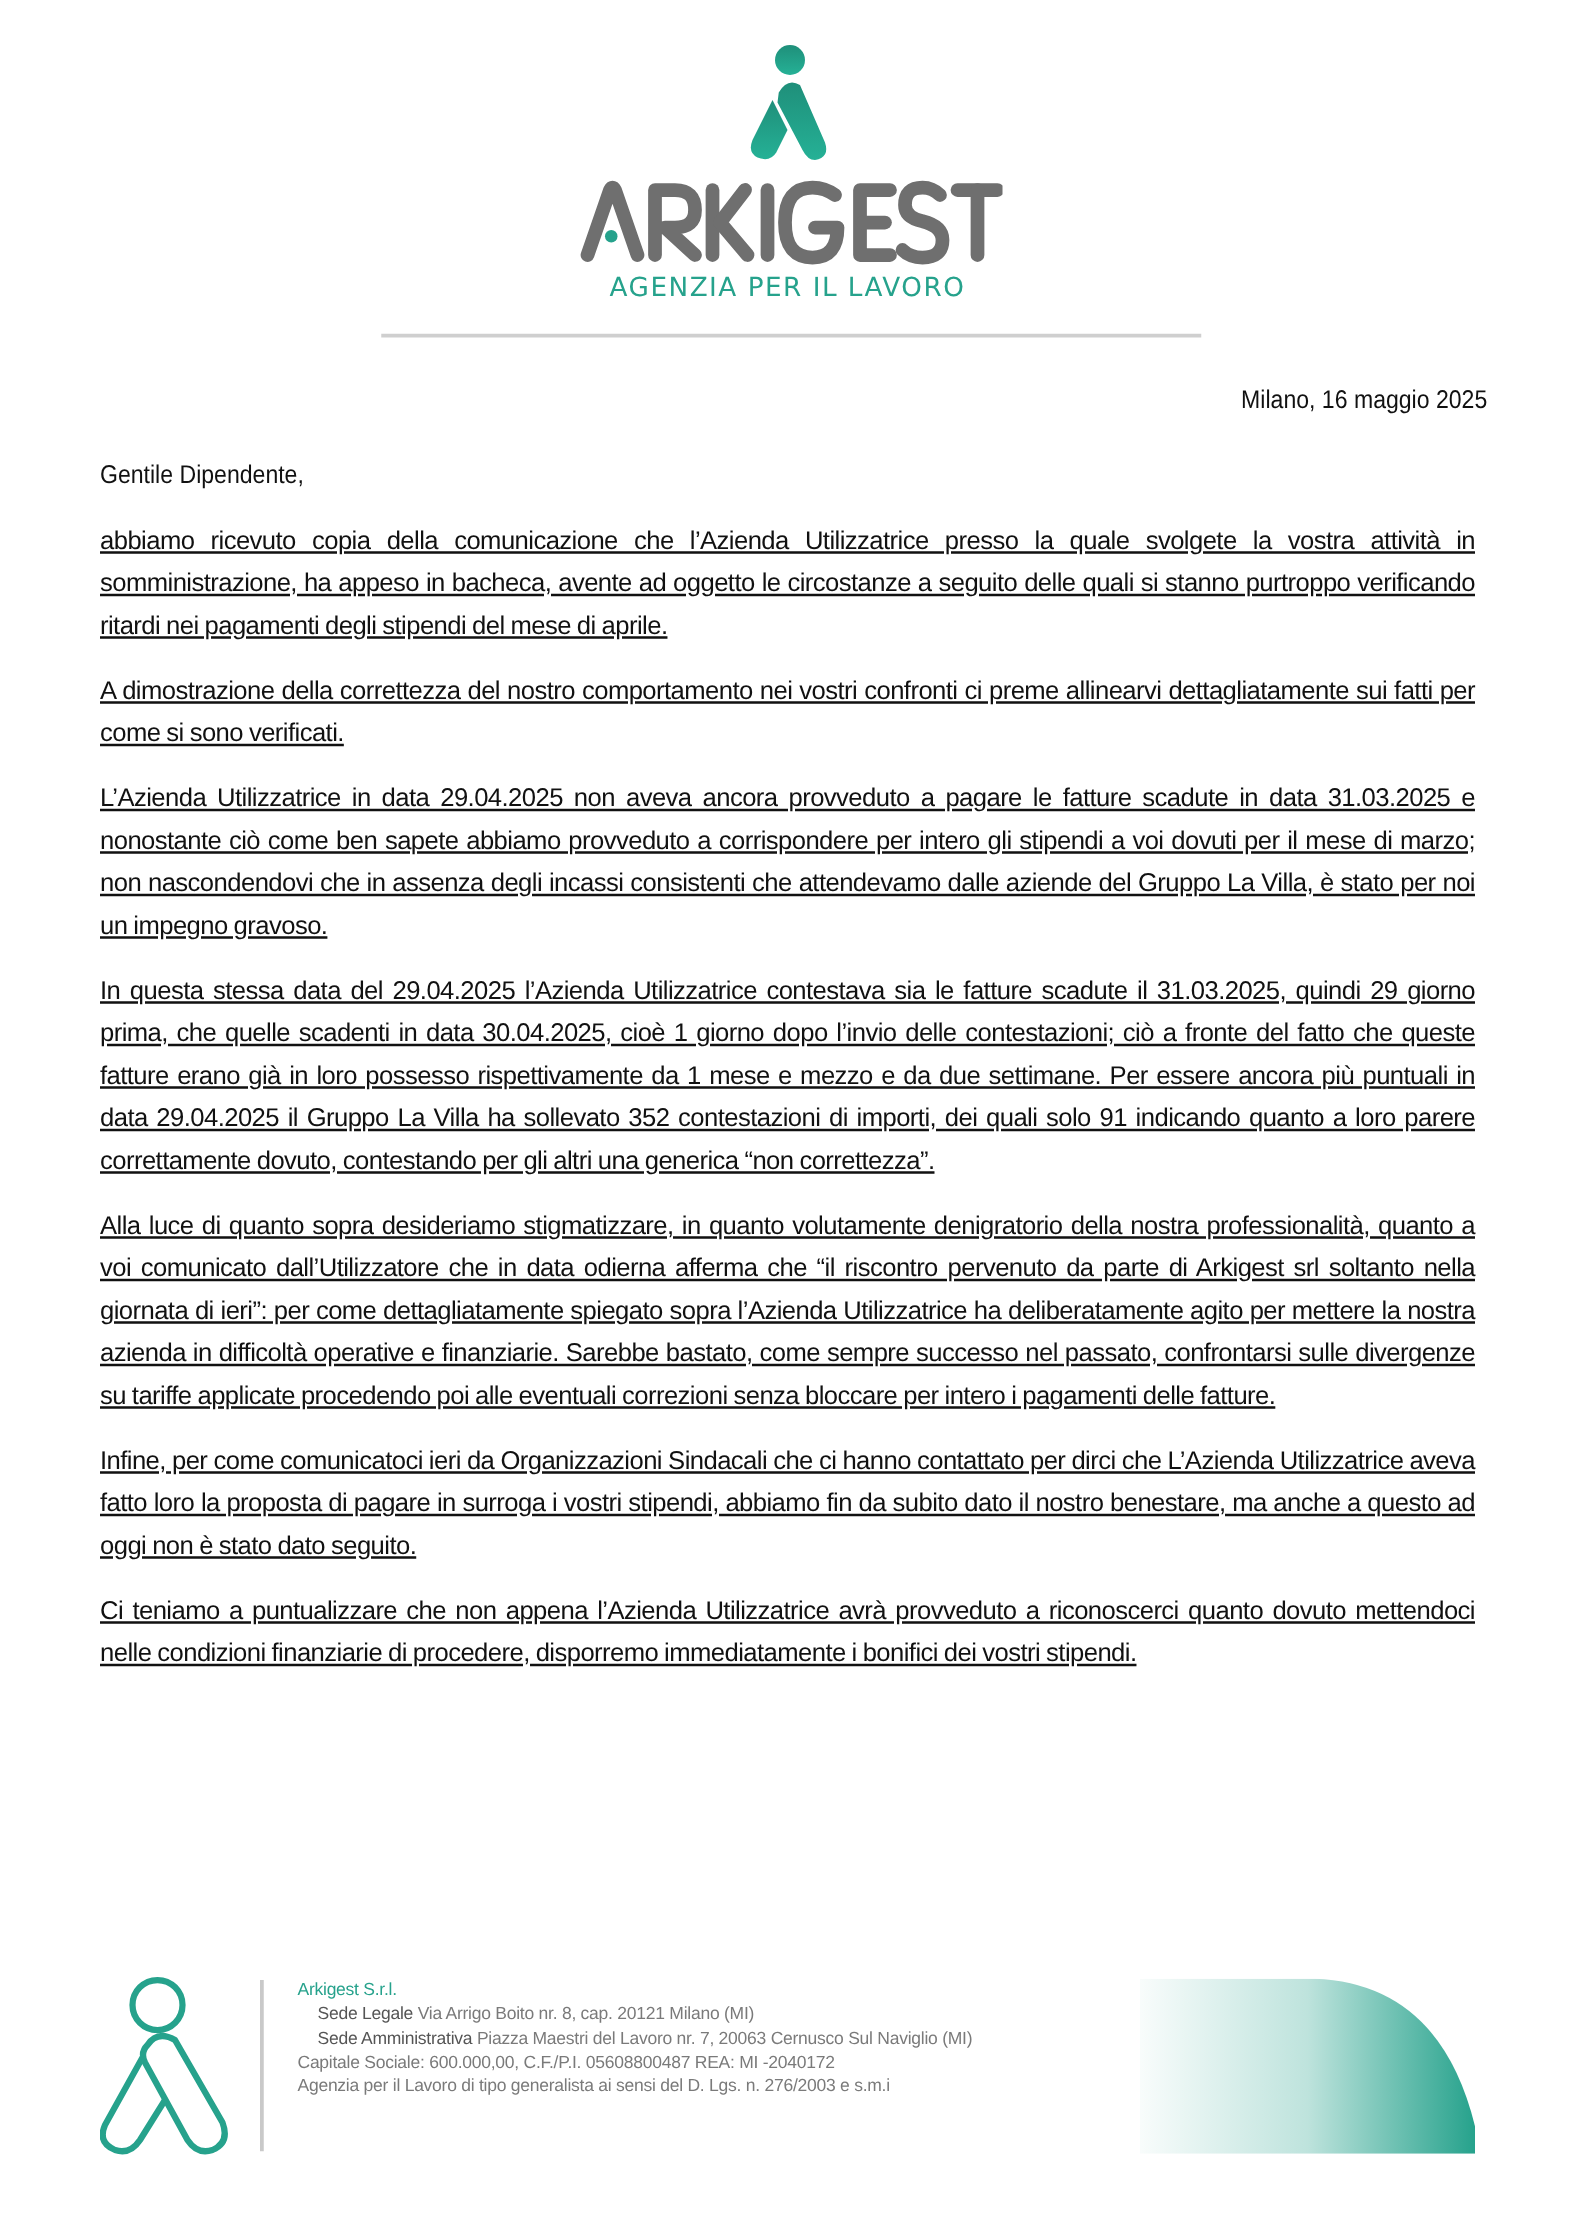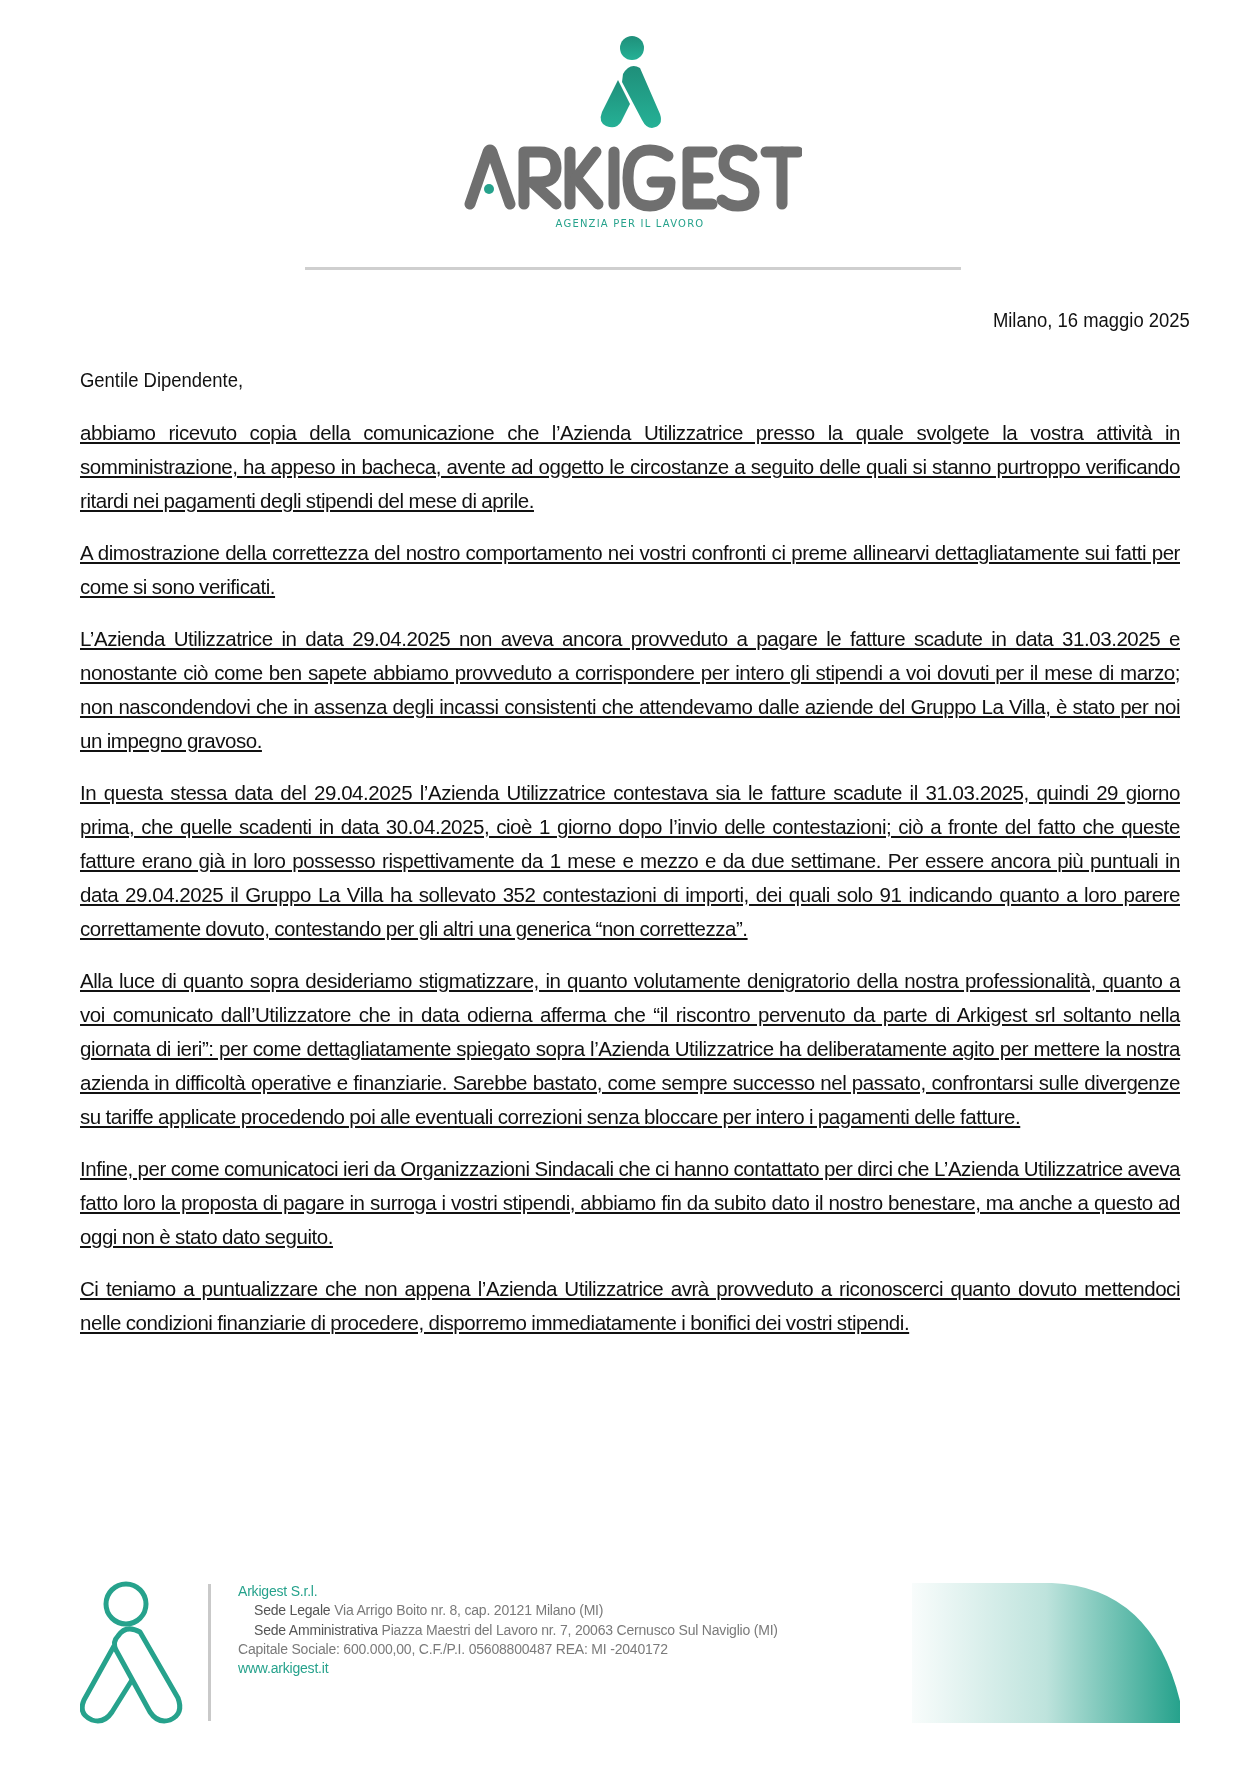--- a/index.html
+++ b/index.html
@@ -37,21 +37,21 @@
       width: 340px;
       height: 70px;
     }
     .logo-tagline {
       position: absolute;
       left: 0;
       width: 1260px;
       top: 188px;
       text-align: center;
       font-family: "DejaVu Sans", sans-serif;
-      font-size: 10px;
+      font-size: 21px;
       letter-spacing: 1.2px;
       color: #26a28c;
     }
     .header-rule {
       position: absolute;
       left: 305px;
       top: 267px;
       width: 656px;
       height: 3px;
       background: #cfcfcf;
@@ -203,21 +203,21 @@
   </g>
 </svg>
 
 <div class="footer-divider"></div>
 
 <div class="footer-text">
   <div class="company">Arkigest S.r.l.</div>
   <div><span class="strong">Sede Legale</span><span> Via Arrigo Boito nr. 8, cap. 20121 Milano (MI)</span></div>
   <div><span class="strong">Sede Amministrativa</span><span> Piazza Maestri del Lavoro nr. 7, 20063 Cernusco Sul Naviglio (MI)</span></div>
   <div>Capitale Sociale: 600.000,00, C.F./P.I. 05608800487 REA: MI -2040172</div>
-  <div class="web">www.arkigest.it</div>
+  <div>Agenzia per il Lavoro di tipo generalista ai sensi del D. Lgs. n. 276/2003 e s.m.i</div>
 </div>
 
 <svg class="footer-wave" viewBox="0 0 268 140" preserveAspectRatio="none">
   <defs>
     <linearGradient id="waveGrad" x1="0" y1="0" x2="1" y2="0">
       <stop offset="0" stop-color="#26a28c" stop-opacity="0.03"></stop>
       <stop offset="0.5" stop-color="#26a28c" stop-opacity="0.3"></stop>
       <stop offset="1" stop-color="#26a28c" stop-opacity="1"></stop>
     </linearGradient>
   </defs>

